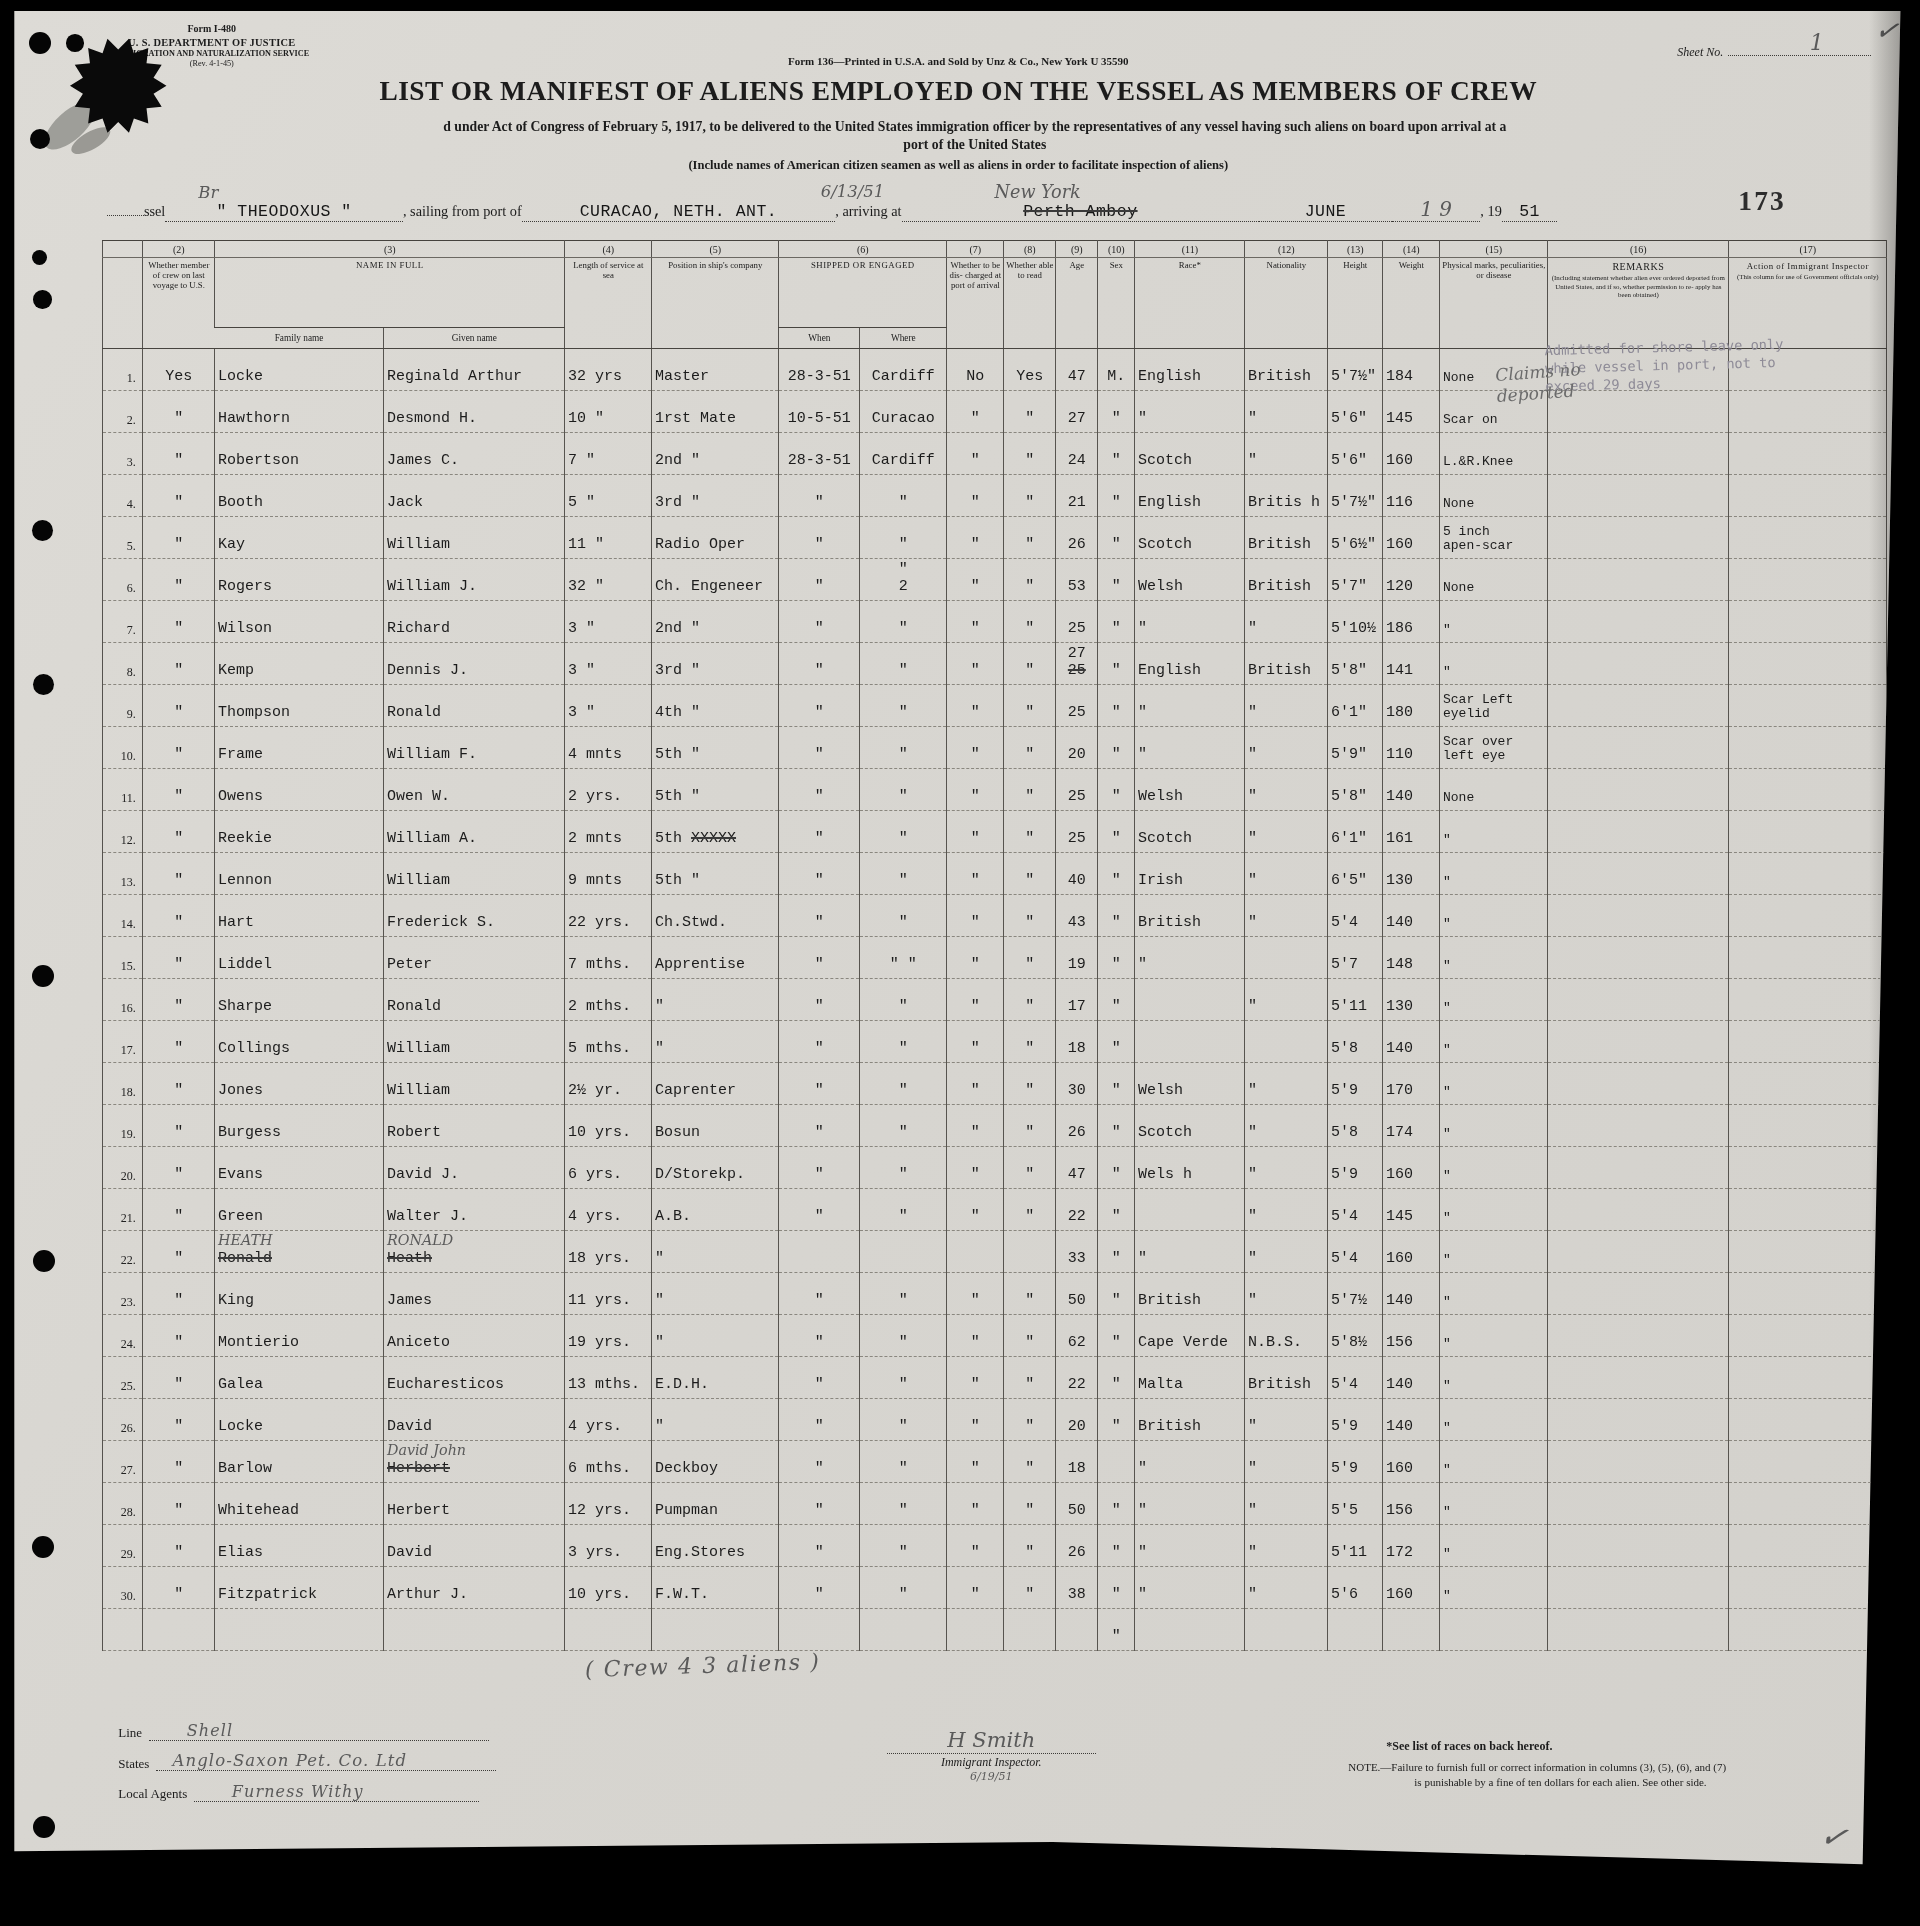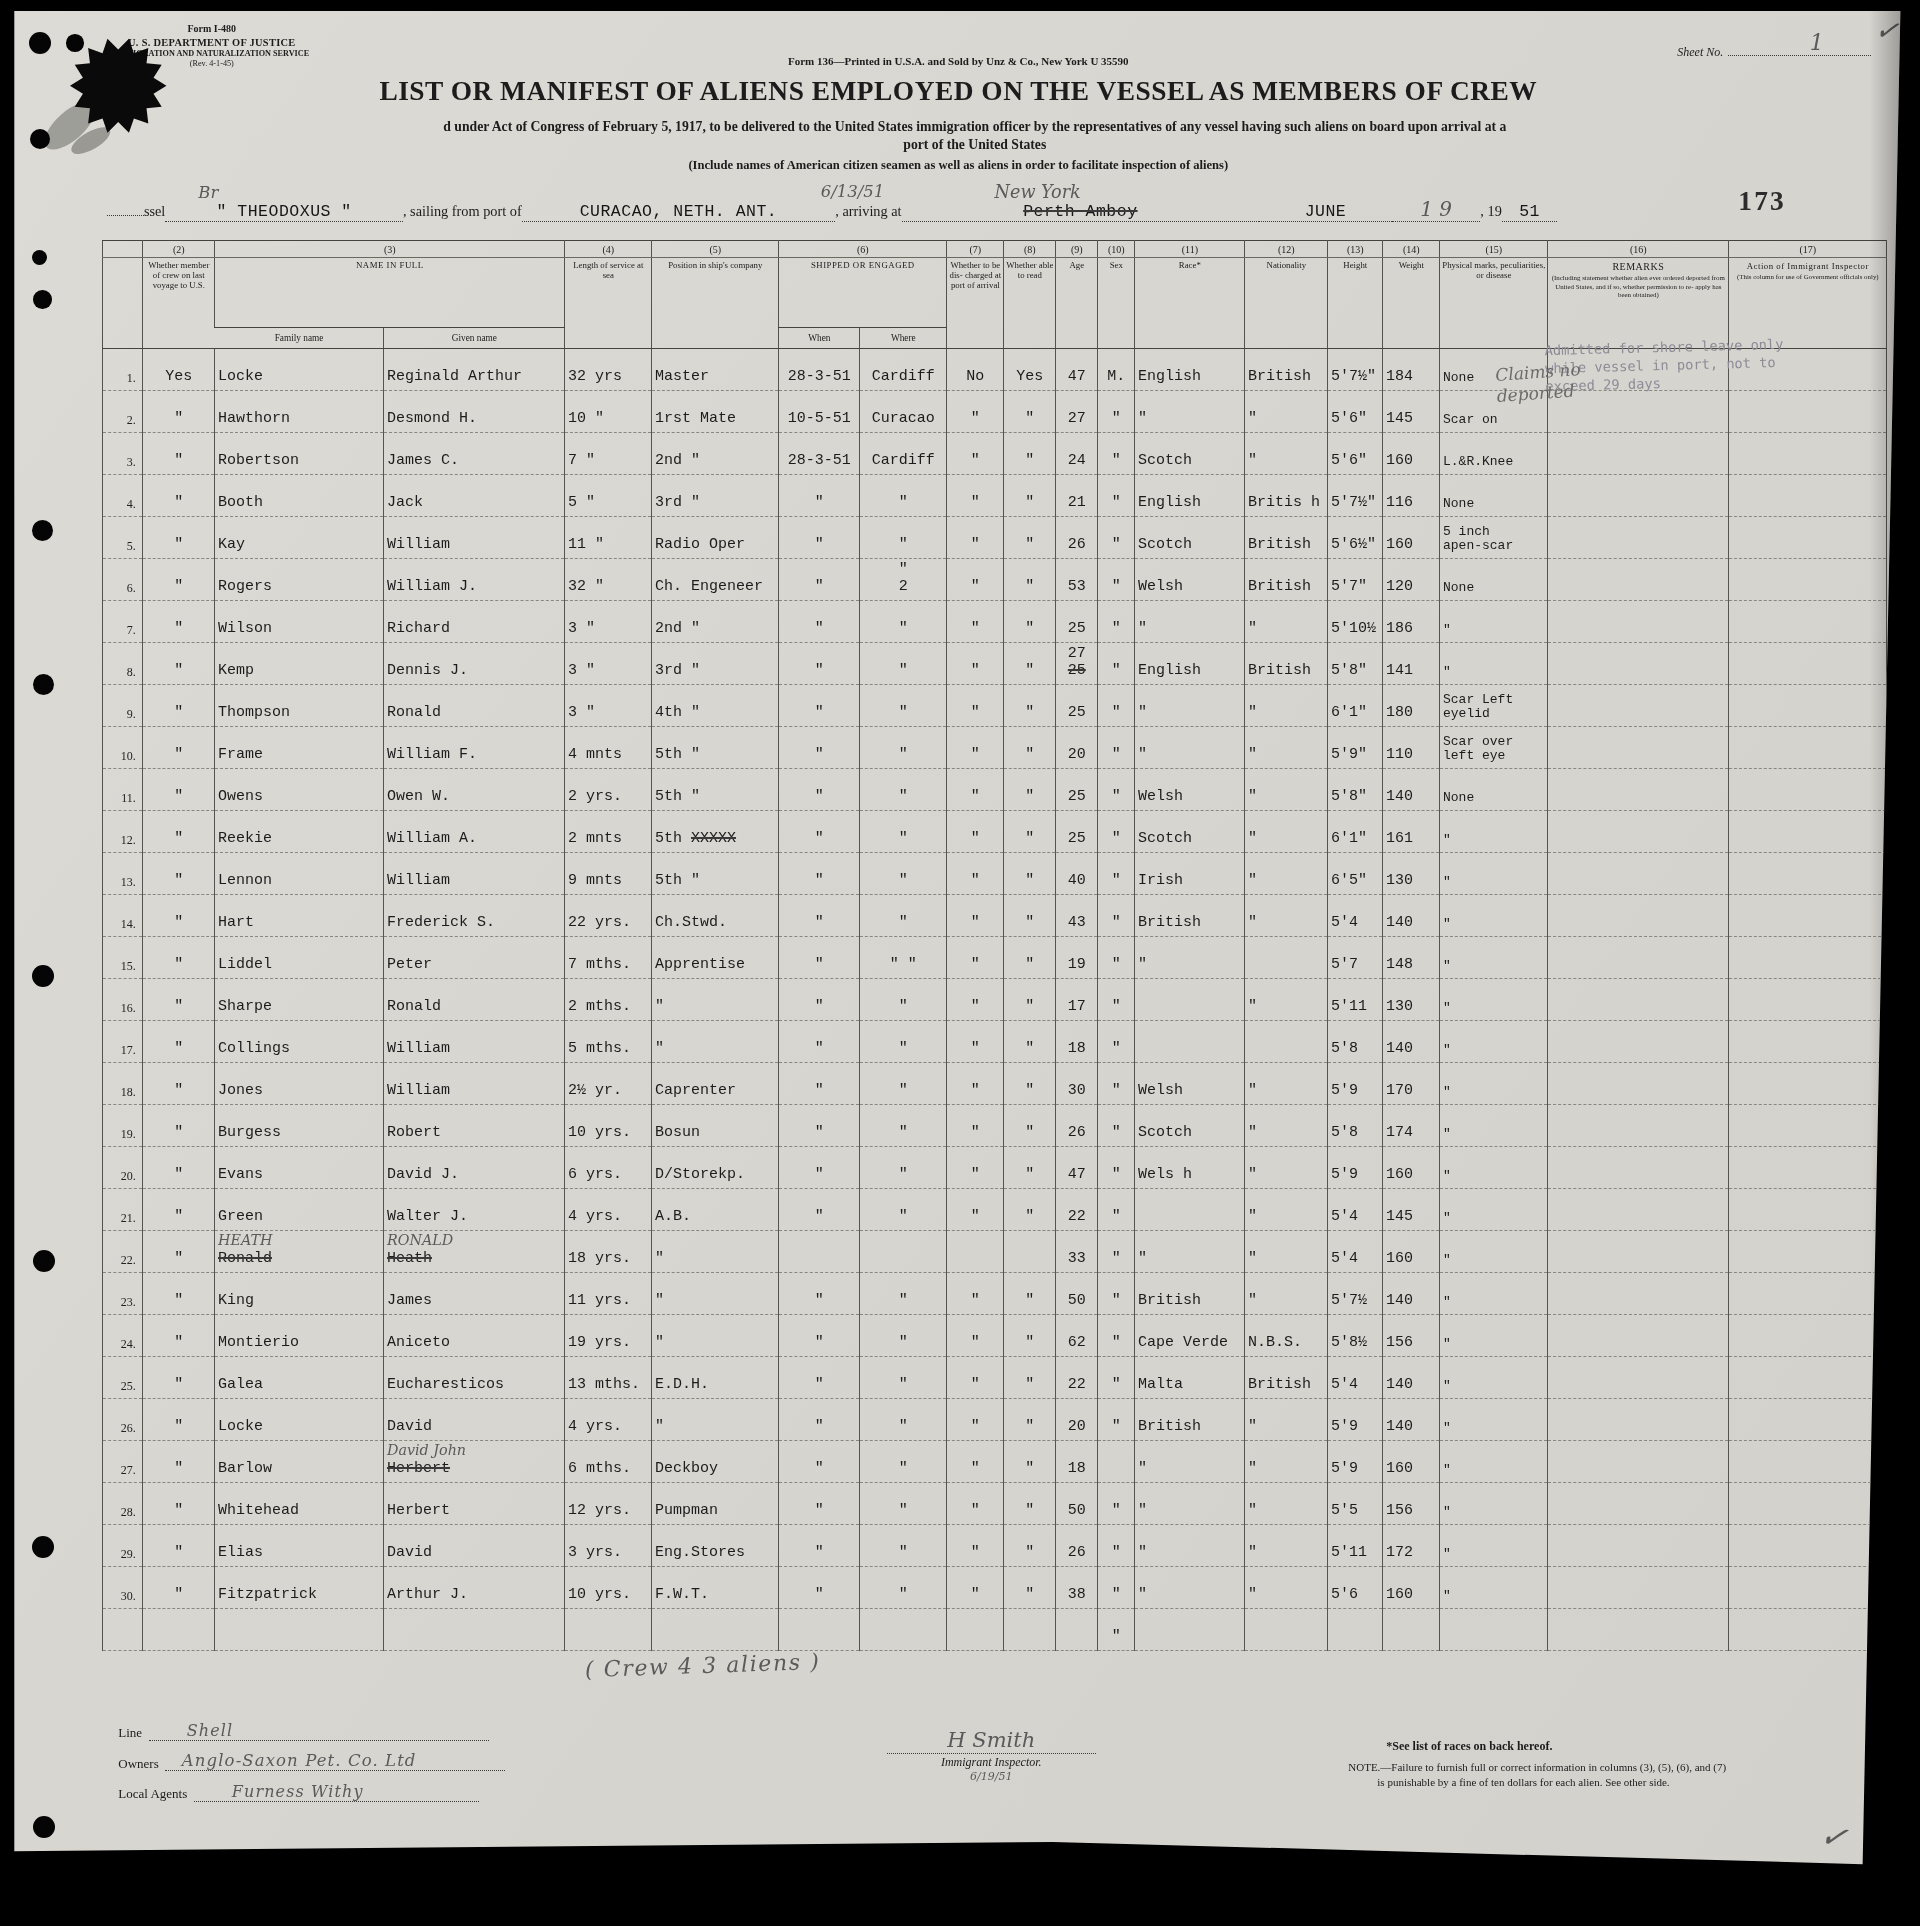--- a/index.html
+++ b/index.html
@@ -85,21 +85,21 @@
   .f-line{display:inline-block;width:340px;border-bottom:1.1px dotted #3d3b38;height:16.5px;margin-left:6.6px;position:relative;vertical-align:bottom;}
   .f-val{position:absolute;left:38px;bottom:0;font-size:16px;letter-spacing:1.1px;white-space:nowrap;}
   .f-sig{position:absolute;left:856px;top:1717px;width:242px;text-align:center;}
   .sig{font-size:21px;}
   .sig-line{width:209px;margin:1.1px auto 1.1px;border-bottom:1.1px dotted #3d3b38;}
   .sig-label{font-size:12px;font-style:italic;}
   .sig-date{font-size:11px;}
   .f-notes{position:absolute;left:1334px;top:1728px;width:516px;}
   .races{font-size:12px;font-weight:bold;margin-left:38px;margin-bottom:5.5px;}
   .noteline{font-size:11px;line-height:1.4;}
-  .noteline.ind{margin-left:29px;}
+  .noteline.ind{margin-left:66px;}
   .corner-mark{position:absolute;left:1806px;top:1806px;font-size:33px;transform:rotate(12deg);}
 </style>
 </head>
 <body>
 
 <div class="paper">
 
   <svg class="blob" width="148" height="132" viewBox="0 0 270 240">
     <ellipse cx="62" cy="178" rx="58" ry="26" fill="#8f8e89" opacity="0.8" transform="rotate(-42 62 178)"></ellipse>
     <ellipse cx="100" cy="205" rx="40" ry="16" fill="#7e7d78" opacity="0.7" transform="rotate(-30 100 205)"></ellipse>
@@ -906,21 +906,21 @@
 exceed 29 days</div>
   <div class="hand-claims hand">Claims no
 deported</div>
   <div class="crew-note hand">( Crew  4 3  aliens )</div>
 
   <div class="f-left">
     <div class="f-row">
       <span>Line</span><span class="f-line"><span class="f-val hand">Shell</span></span>
     </div>
     <div class="f-row">
-      <span>Owners</span><span class="f-line"><span class="f-val hand" style="left:16.5px;font-size:16.5px">Anglo-Saxon Pet. Co. Ltd</span></span>
+      <span>States</span><span class="f-line"><span class="f-val hand" style="left:16.5px;font-size:16.5px">Anglo-Saxon Pet. Co. Ltd</span></span>
     </div>
     <div class="f-row">
       <span>Local Agents</span><span class="f-line" style="width:285px"><span class="f-val hand">Furness  Withy</span></span>
     </div>
   </div>
 
   <div class="f-sig">
     <div class="sig hand">H Smith</div>
     <div class="sig-line"></div>
     <div class="sig-label">Immigrant Inspector.</div>

